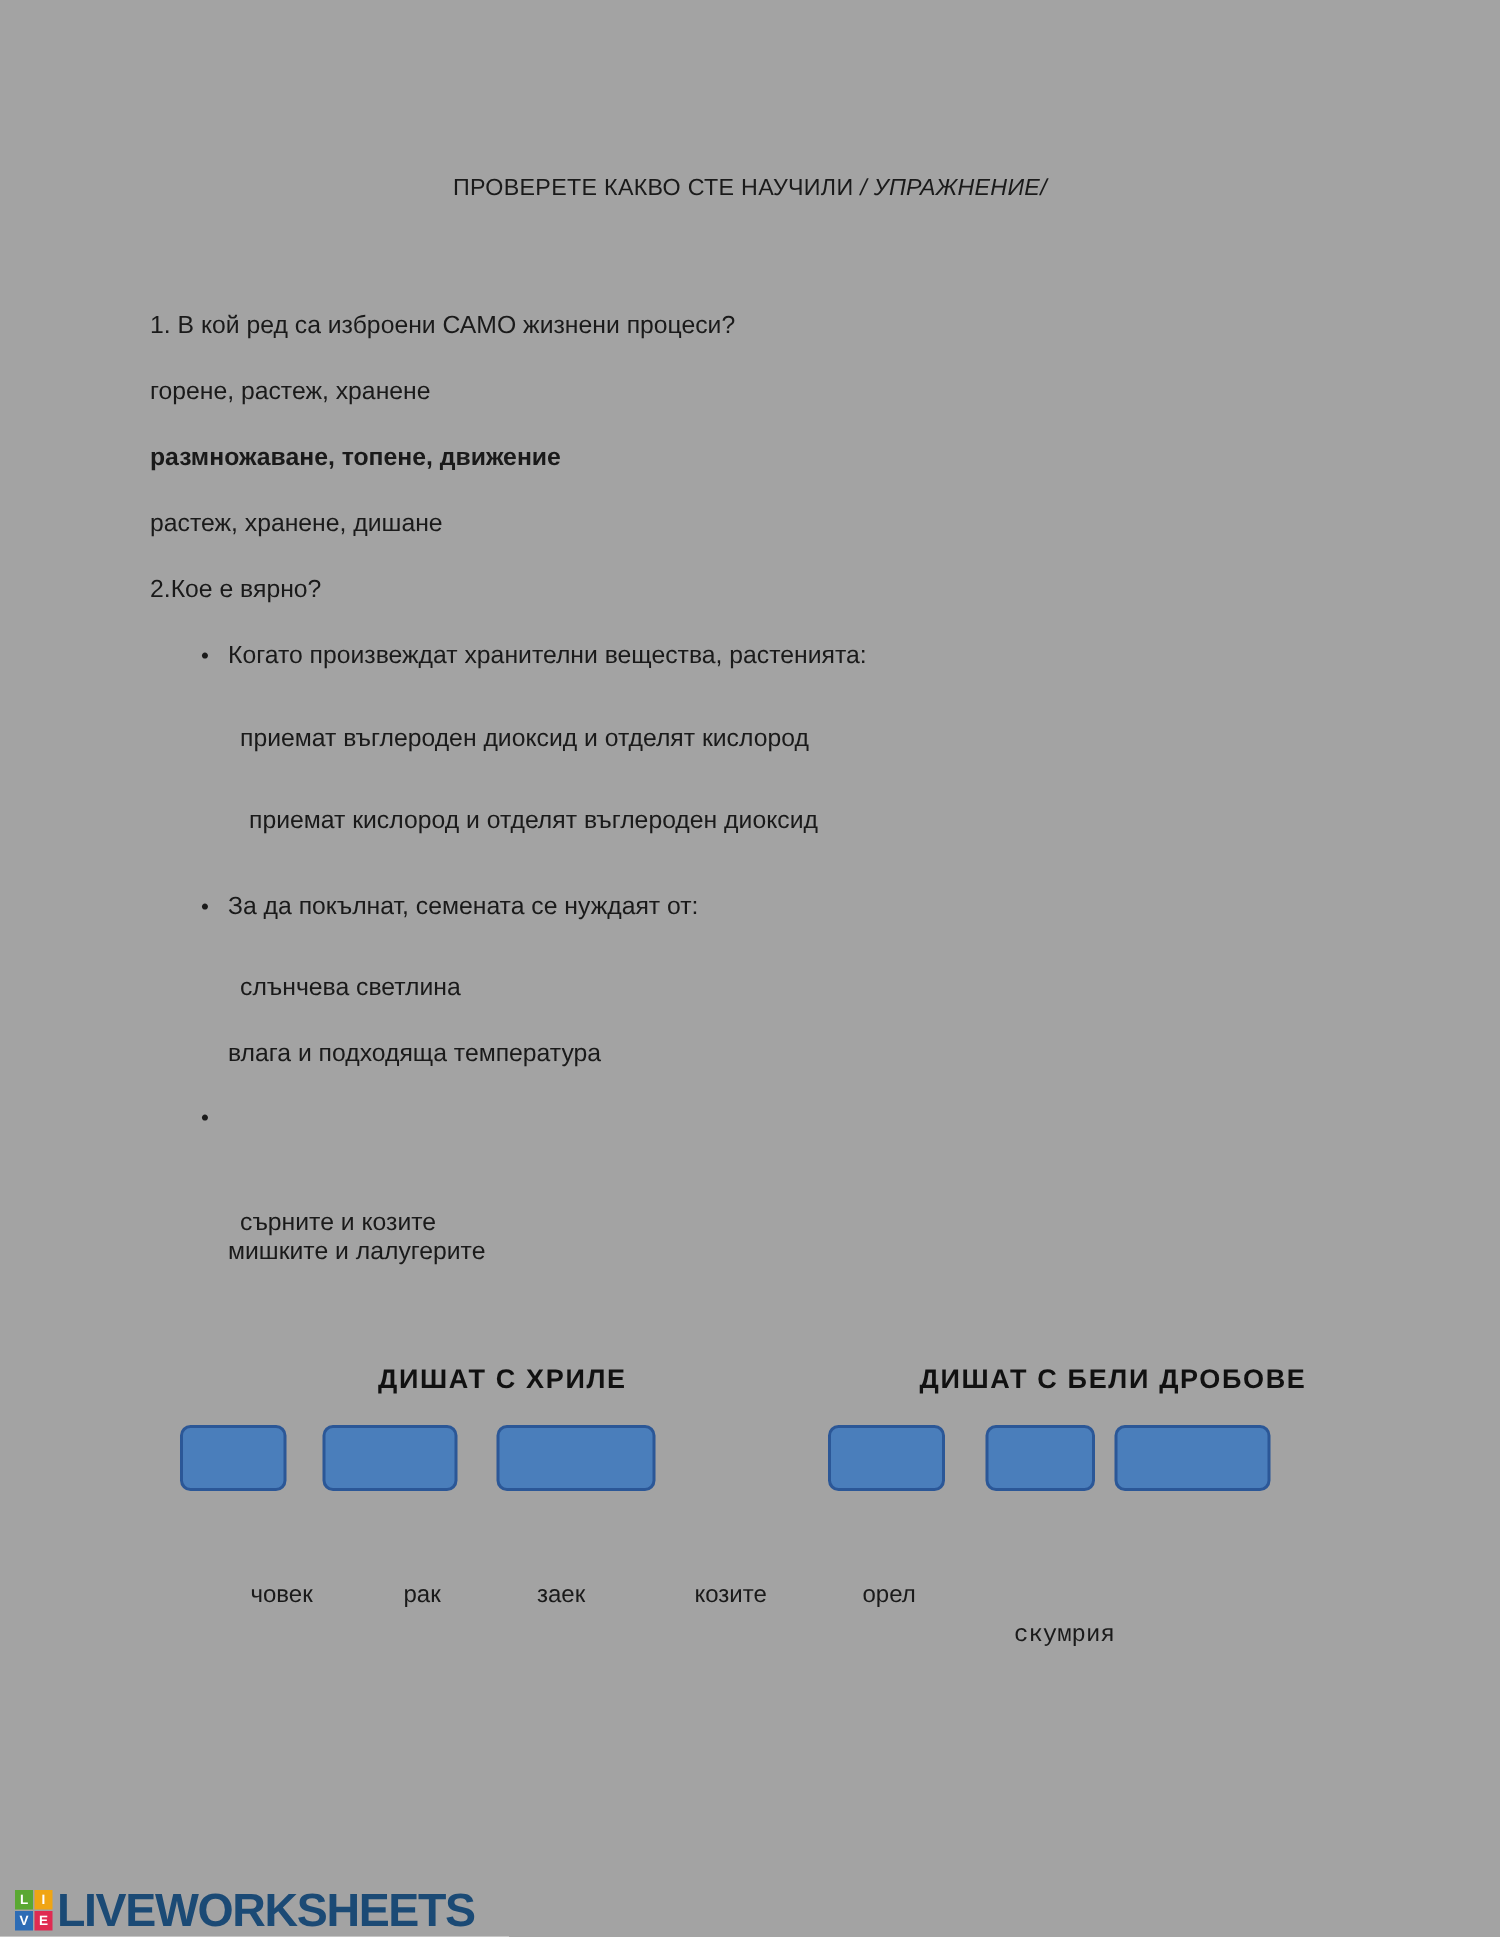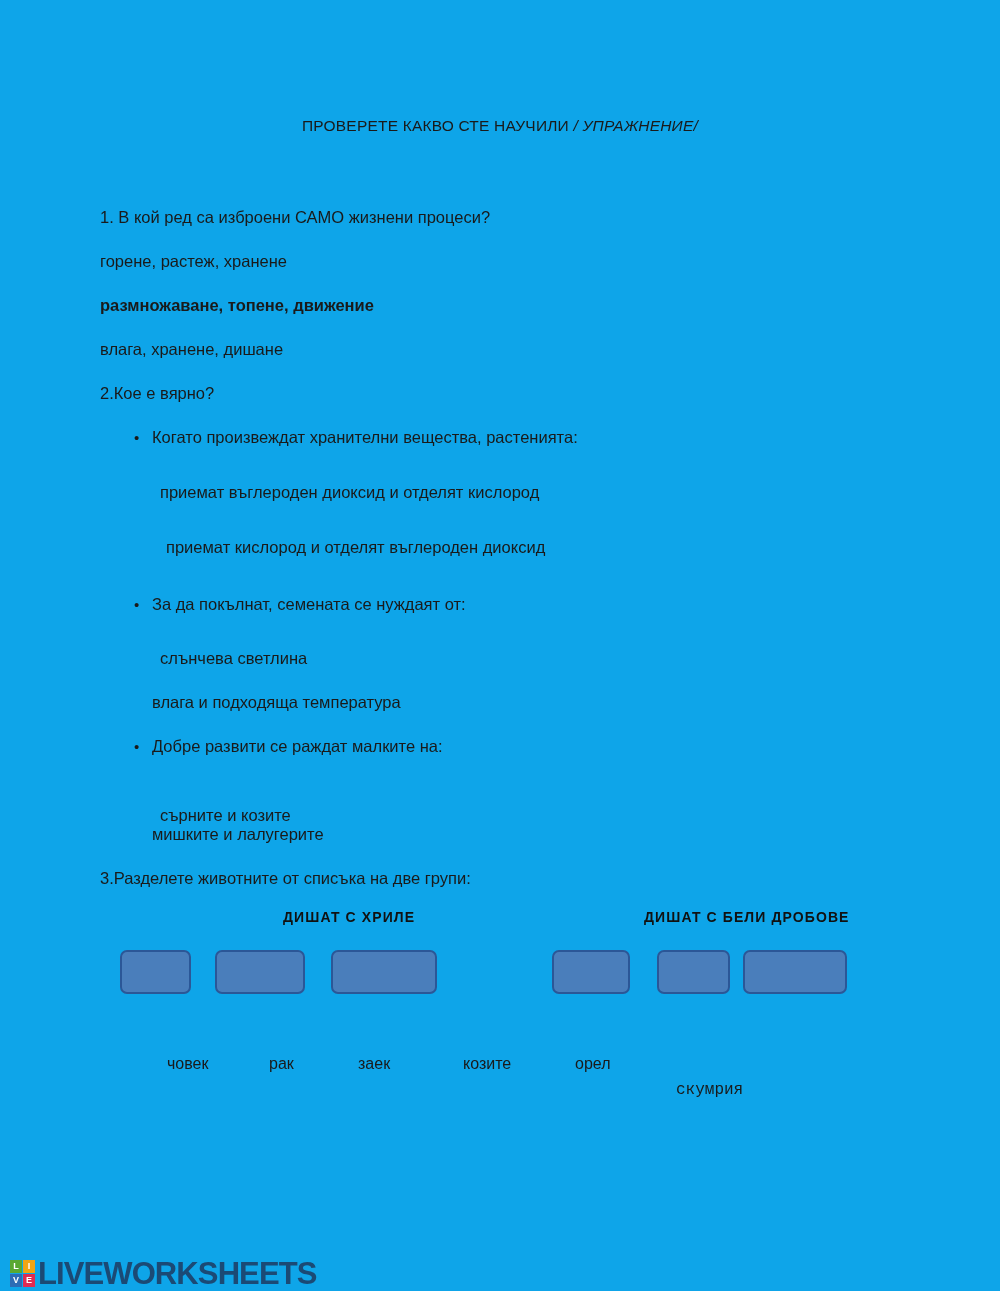--- a/index.html
+++ b/index.html
@@ -13,21 +13,21 @@
     height: 1291px;
     position: relative;
     font-family: "Liberation Sans", "DejaVu Sans", sans-serif;
     color: #1a1a1a;
     overflow: hidden;
   }
 
   .page {
     position: absolute;
     inset: 0;
-    background: #0ea5e9;
+    background: #a3a3a3;
   }
 
   
   .doc-title {
     position: absolute;
     top: 117px;
     left: 0;
     width: 1000px;
     text-align: center;
     font-size: 15.5px;
@@ -64,26 +64,25 @@
   }
   .bullet-text {
     font-size: 16.5px;
     line-height: 20px;
     color: #1a1a1a;
   }
 
   
   .cat-header {
     position: absolute;
-    font-size: 14px;
+    font-size: 18px;
     font-weight: bold;
     letter-spacing: 1.1px;
     color: #111111;
     white-space: nowrap;
-    margin-left: 31px;
   }
 
   
   .dropbox {
     position: absolute;
     background: #4a7ebb;
     border: 2px solid #2b5797;
     border-radius: 7px;
     box-sizing: border-box;
   }
@@ -140,46 +139,44 @@
 <body>
 
 <div class="page">
 
   <div class="doc-title"><span>ПРОВЕРЕТЕ КАКВО СТЕ НАУЧИЛИ </span><span class="ital">/ УПРАЖНЕНИЕ/</span></div>
 
   <div class="line" style="top:207px;left:100px;">1. В кой ред са изброени САМО жизнени процеси?</div>
 
   <div class="line" style="top:251px;left:100px;">горене, растеж, хранене</div>
   <div class="line" style="top:295px;left:100px;font-weight:bold;">размножаване, топене, движение</div>
-  <div class="line" style="top:339px;left:100px;">влага, хранене, дишане</div>
+  <div class="line" style="top:339px;left:100px;">растеж, хранене, дишане</div>
 
   <div class="line" style="top:383px;left:100px;">2.Кое е вярно?</div>
 
   <div class="bullet-row" style="top:427px;left:134px;">
     <span class="bullet-dot">•</span>
     <span class="bullet-text">Когато произвеждат хранителни вещества, растенията:</span>
   </div>
   <div class="line" style="top:482px;left:160px;">приемат въглероден диоксид и отделят кислород</div>
   <div class="line" style="top:537px;left:166px;">приемат кислород и отделят въглероден диоксид</div>
 
   <div class="bullet-row" style="top:594px;left:134px;">
     <span class="bullet-dot">•</span>
     <span class="bullet-text">За да покълнат, семената се нуждаят от:</span>
   </div>
   <div class="line" style="top:648px;left:160px;">слънчева светлина</div>
   <div class="line" style="top:692px;left:152px;">влага и подходяща температура</div>
 
   <div class="bullet-row" style="top:736px;left:134px;">
     <span class="bullet-dot">•</span>
-    <span class="bullet-text">Добре развити се раждат малките на:</span>
   </div>
   <div class="line" style="top:781px;left:160px;margin-top:24px;">сърните и козите</div>
   <div class="line" style="top:824px;left:152px;">мишките и лалугерите</div>
 
-  <div class="line" style="top:868px;left:100px;">3.Разделете животните от списъка на две групи:</div>
 
   <div class="cat-header" style="top:909px;left:252px;">ДИШАТ С ХРИЛЕ</div>
   <div class="cat-header" style="top:909px;left:613px;">ДИШАТ С БЕЛИ ДРОБОВЕ</div>
 
   <div class="dropbox" style="top:950px;left:120px;width:71px;height:44px;"></div>
   <div class="dropbox" style="top:950px;left:215px;width:90px;height:44px;"></div>
   <div class="dropbox" style="top:950px;left:331px;width:106px;height:44px;"></div>
 
   <div class="dropbox" style="top:950px;left:552px;width:78px;height:44px;"></div>
   <div class="dropbox" style="top:950px;left:657px;width:73px;height:44px;"></div>

